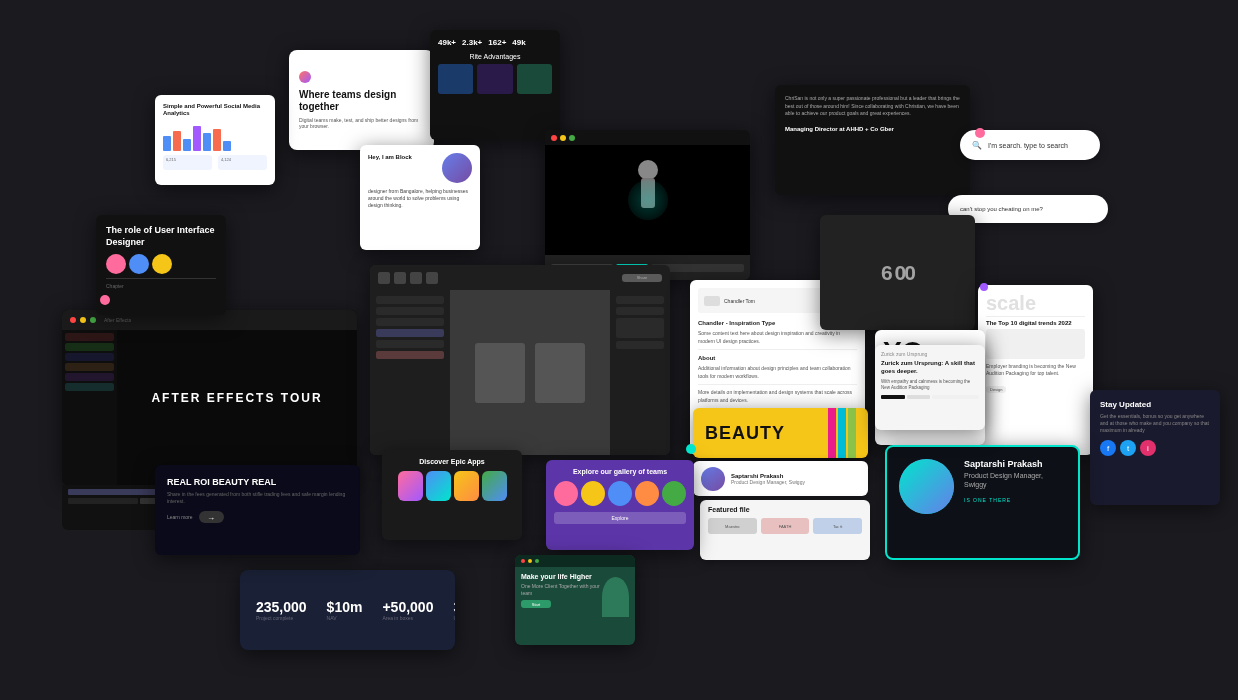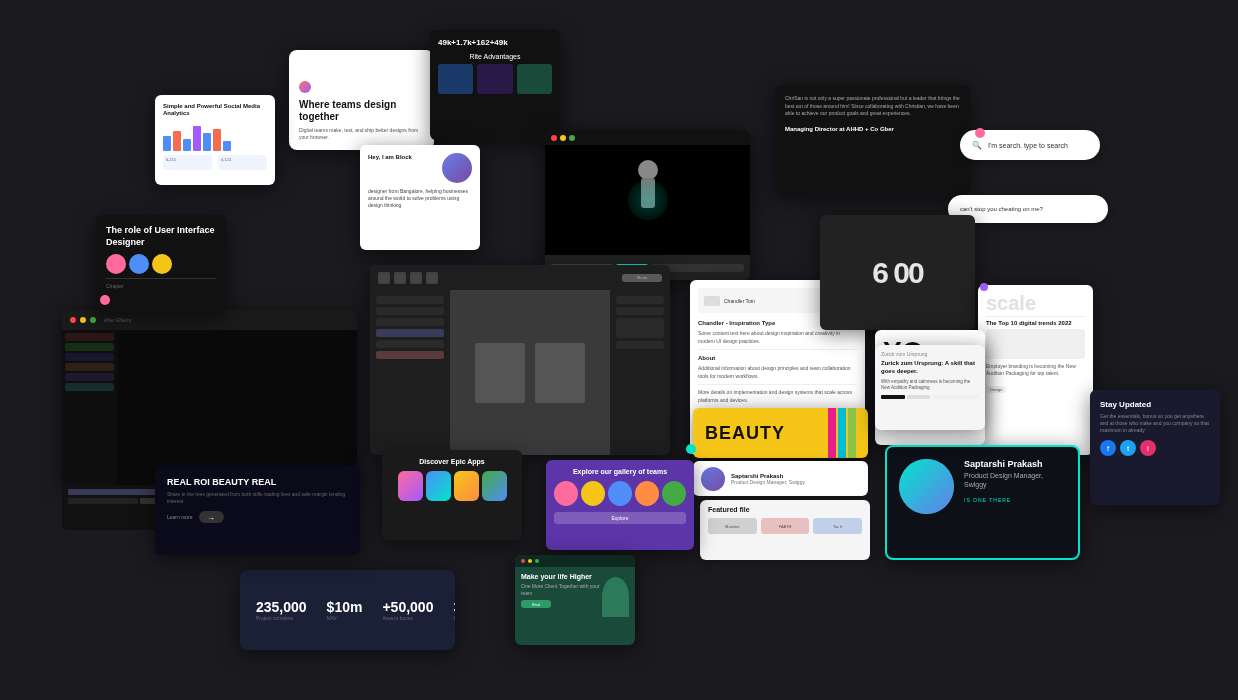--- a/index.html
+++ b/index.html
@@ -21,21 +21,21 @@
 
     
     .card-figma-hero {
       left: 289px; top: 50px;
       width: 145px; height: 100px;
       background: #fff;
       border-radius: 8px;
       padding: 10px;
       display: flex;
       flex-direction: column;
-      justify-content: flex-end;
+      justify-content: center;
     }
     .card-figma-hero .title {
       font-size: 10px;
       font-weight: 800;
       color: #111;
       line-height: 1.2;
       margin-bottom: 4px;
     }
     .card-figma-hero .subtitle {
       font-size: 5px;
@@ -76,21 +76,21 @@
     
     .card-rite {
       left: 430px; top: 30px;
       width: 130px; height: 110px;
       background: #111;
       border-radius: 6px;
       padding: 8px;
     }
     .card-rite .stats-row {
       display: flex;
-      gap: 0;
+      gap: 6px;
       margin-bottom: 6px;
     }
     .card-rite .stat {
       font-size: 6px;
       color: #aaa;
     }
     .card-rite .stat span {
       display: block;
       font-size: 8px;
       font-weight: 700;
@@ -730,21 +730,21 @@
     <div style="height:15px;background:#f0f4ff;border-radius:3px;flex:1;font-size:4px;color:#666;padding:2px 3px;">4,124</div>
   </div>
 </div>
 
 <div class="card card-rite">
   <div class="stats-row">
     <div class="stat">
         <span>49k+</span>
       </div>
     <div class="stat">
-        <span>1.7k+</span>
+        <span>2.3k+</span>
       </div>
     <div class="stat">
         <span>162+</span>
       </div>
     <div class="stat">
         <span>49k</span>
       </div>
   </div>
   <div class="section-title">Rite Advantages</div>
   <div class="rite-items">
@@ -768,20 +768,23 @@
     <div style="font-size:5px;color:#666;margin-left:4px">After Effects</div>
   </div>
   <div style="display:flex;height:calc(100% - 20px)">
     <div style="width:55px;background:#0e0e0e;padding:3px;">
       <div class="layer-item" style="background:#3a1a1a;width:100%"></div>
       <div class="layer-item" style="background:#1a3a1a;width:100%"></div>
       <div class="layer-item" style="background:#1a1a3a;width:100%"></div>
       <div class="layer-item" style="background:#3a2a1a;width:100%"></div>
       <div class="layer-item" style="background:#2a1a3a;width:100%"></div>
       <div class="layer-item" style="background:#1a3a3a;width:100%"></div>
+    </div>
+    <div class="ae-content" style="flex:1;background:#0a0a0a;position:relative;display:flex;align-items:center;justify-content:center;">
+      <div class="ae-title" style="font-size:12px;font-weight:800;color:#fff;letter-spacing:2px;text-transform:uppercase;">AFTER EFFECTS TOUR</div>
     </div>
   </div>
 </div>
 
 <div style="position:absolute;left:62px;top:485px;width:295px;height:45px;background:#111;border-radius:0 0 6px 6px;padding:4px 6px;">
   <div style="display:flex;gap:2px;margin-bottom:3px;">
     <div style="flex:2;height:6px;background:#3a3a5a;border-radius:1px;"></div>
     <div style="flex:1;height:6px;background:#5a3a3a;border-radius:1px;"></div>
     <div style="flex:3;height:6px;background:#3a5a3a;border-radius:1px;"></div>
   </div>
@@ -884,21 +887,21 @@
 <div class="card card-tooltip1">
   <span style="margin-right:6px;font-size:8px;">🔍</span>
   <span>I'm search. type to search</span>
 </div>
 
 <div class="card card-tooltip2">
   <span>can't stop you cheating on me?</span>
 </div>
 
 <div class="card card-clock">
-  <div style="font-size:30px;font-weight:900;color:#e5e5e5;letter-spacing:-2px;">6 00</div>
+  <div style="font-size:21px;font-weight:900;color:#a3a3a3;letter-spacing:-2px;">6 00</div>
 </div>
 
 <div class="card card-blog">
   <div class="blog-label">scale</div>
   <div style="height:1px;background:#eee;margin:3px 0;"></div>
   <div class="blog-title">The Top 10 digital trends 2022</div>
   <div style="background:#f0f0f0;height:30px;border-radius:3px;margin-bottom:4px;"></div>
   <div class="blog-text">Employer branding is becoming the New Audition Packaging for top talent.</div>
   <div class="blog-tag">Design</div>
 </div>

